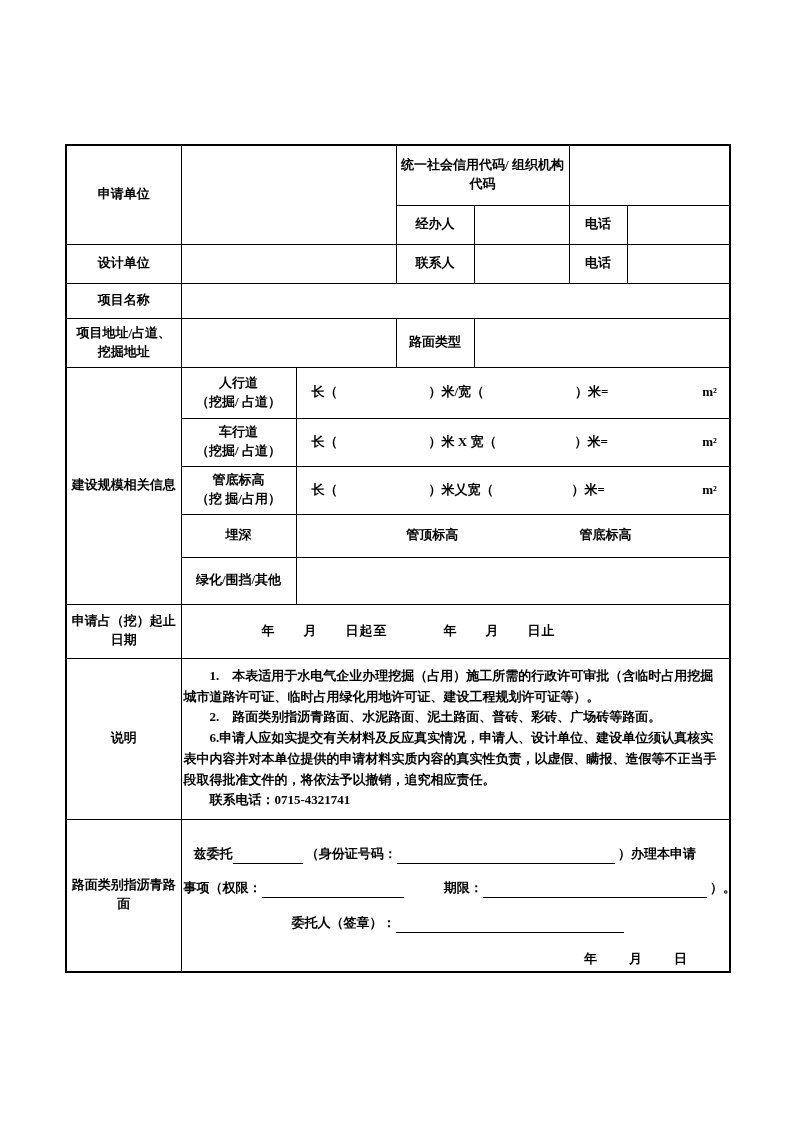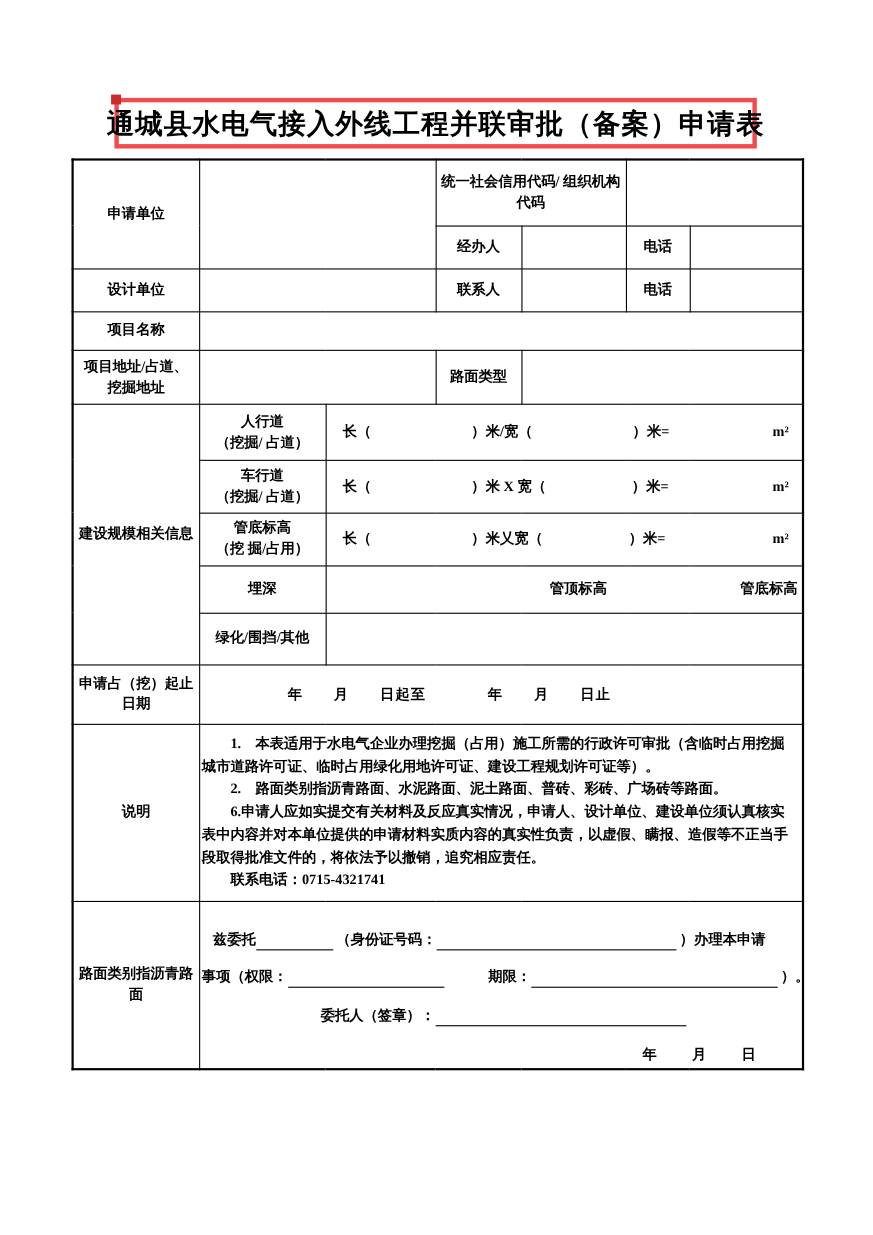--- a/index.html
+++ b/index.html
@@ -25,45 +25,41 @@
     font-size:13px;border:2px solid #000;
   }
   td{
     border:1px solid #000;padding:2px 4px;vertical-align:middle;
     text-align:center;line-height:1.45;overflow:hidden;font-weight:bold;
   }
   td.prewrap{white-space:pre-line;}
   td.dims{padding:2px 12px 2px 15px;}
   .dims-inner{display:flex;align-items:center;justify-content:space-between;gap:44px;}
   .unit{white-space:nowrap;}
-  td.depth-cell{text-align:right;padding-left:16px;}
+  td.depth-cell{text-align:center;padding-left:16px;}
   .depth-bottom{margin-left:118px;}
   td.period-cell{text-align:left;padding-left:80px;letter-spacing:1px;}
 
   td.notes-cell{text-align:left;vertical-align:middle;padding:6px 6px 6px 2px;}
   .notes-cell p{margin:0;text-indent:2em;line-height:1.6;}
 
   td.deleg-cell{text-align:left;vertical-align:top;padding:0;}
   .d-line{line-height:20px;white-space:nowrap;}
   .d-line1{margin:24px 0 0 12px;}
   .d-line2{margin:14px 0 0 2px;}
   .d-line3{margin:15px 0 0 110px;}
   .d-line4{margin:16px 40px 0 0;text-align:right;letter-spacing:2px;}
   .blank{display:inline-block;border-bottom:1px solid #000;height:1.05em;vertical-align:bottom;}
   .gap-mid{display:inline-block;width:37px;}
 </style>
 </head>
 <body>
 
 <div class="page">
 
-  <div class="title-box">
-    <div class="title-handle"></div>
-    <span>通城县水电气接入外线工程并联审批（备案）申请表</span>
-  </div>
 
   <table class="form">
     <colgroup>
       <col style="width:115px">
         <col style="width:115px">
         <col style="width:100px">
       <col style="width:78px">
         <col style="width:95px">
         <col style="width:58px">
         <col style="width:103px">

